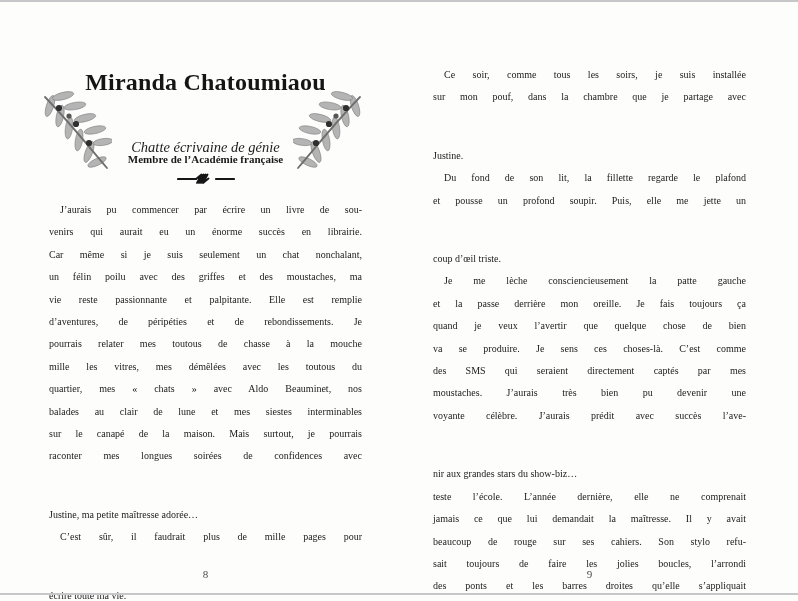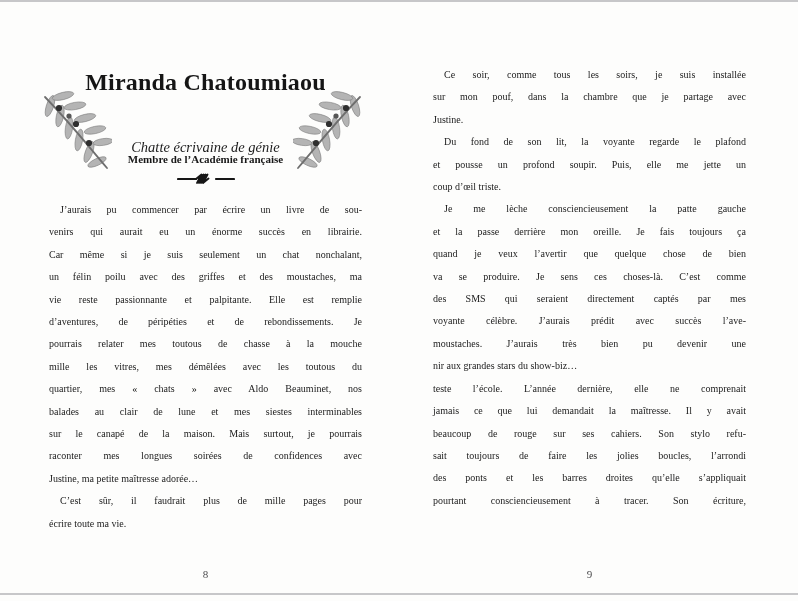--- a/index.html
+++ b/index.html
@@ -40,21 +40,21 @@
   .head-divider { position: absolute; top: 171px; left: 50%; transform: translateX(-50%); width: 58px; height: 15px; }
 
   
   .body-text {
     position: absolute; left: 0; width: 313px;
     font-size: 10px; line-height: 22.4px;
   }
   .page.left  .body-text { top: 199px; }
   .page.right .body-text { top: 64px; }
   .line { text-align: justify; text-align-last: justify; white-space: normal; }
-  .line.endline { text-align-last: left; }
+  .line.endline { text-align-last: left; margin-top: 36px; }
   .line.indent { text-indent: 11px; }
 
   .folio {
     position: absolute; top: 568px; left: 0; width: 100%;
     text-align: center; font-size: 11px; color: #4c4c4e;
   }
 </style>
 </head>
 <body>
 
@@ -151,32 +151,32 @@
 </div>
 
 <div class="page right">
   <div class="body-text">
       <div class="paragraph">
         <div class="line indent">Ce soir, comme tous les soirs, je suis installée</div>
         <div class="line">sur mon pouf, dans la chambre que je partage avec</div>
         <div class="line endline">Justine.</div>
       </div>
       <div class="paragraph">
-        <div class="line indent">Du fond de son lit, la voyante regarde le plafond</div>
+        <div class="line indent">Du fond de son lit, la fillette regarde le plafond</div>
         <div class="line">et pousse un profond soupir. Puis, elle me jette un</div>
         <div class="line endline">coup d’œil triste.</div>
       </div>
       <div class="paragraph">
         <div class="line indent">Je me lèche consciencieusement la patte gauche</div>
         <div class="line">et la passe derrière mon oreille. Je fais toujours ça</div>
         <div class="line">quand je veux l’avertir que quelque chose de bien</div>
         <div class="line">va se produire. Je sens ces choses-là. C’est comme</div>
         <div class="line">des SMS qui seraient directement captés par mes</div>
+        <div class="line">moustaches. J’aurais très bien pu devenir une</div>
         <div class="line">voyante célèbre. J’aurais prédit avec succès l’ave-</div>
-        <div class="line">moustaches. J’aurais très bien pu devenir une</div>
         <div class="line endline">nir aux grandes stars du show-biz…</div>
       </div>
       <div class="paragraph">
         <div class="line">teste l’école. L’année dernière, elle ne comprenait</div>
         <div class="line">jamais ce que lui demandait la maîtresse. Il y avait</div>
         <div class="line">beaucoup de rouge sur ses cahiers. Son stylo refu-</div>
         <div class="line">sait toujours de faire les jolies boucles, l’arrondi</div>
         <div class="line">des ponts et les barres droites qu’elle s’appliquait</div>
         <div class="line">pourtant consciencieusement à tracer. Son écriture,</div>
       </div>

